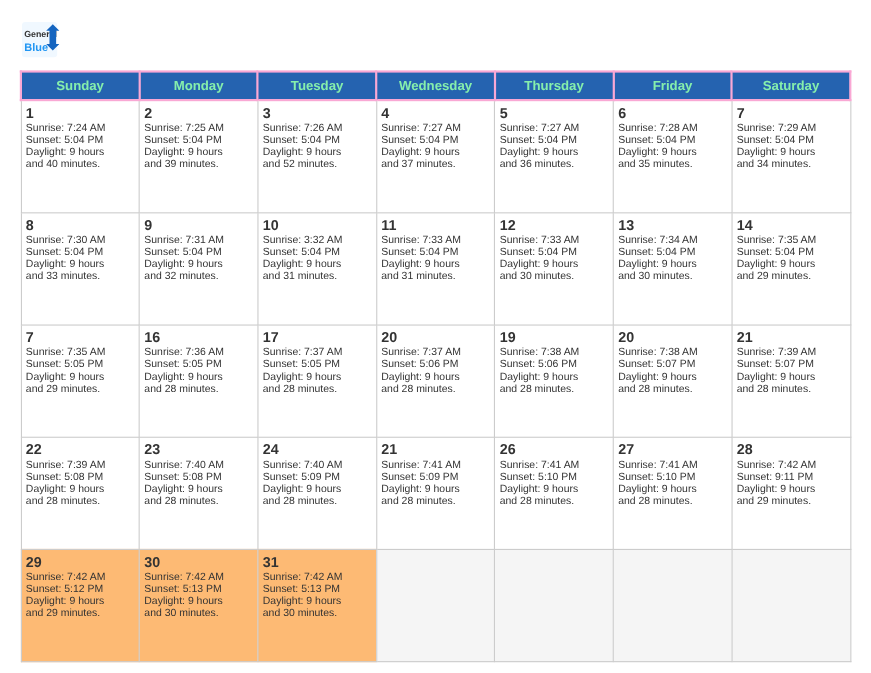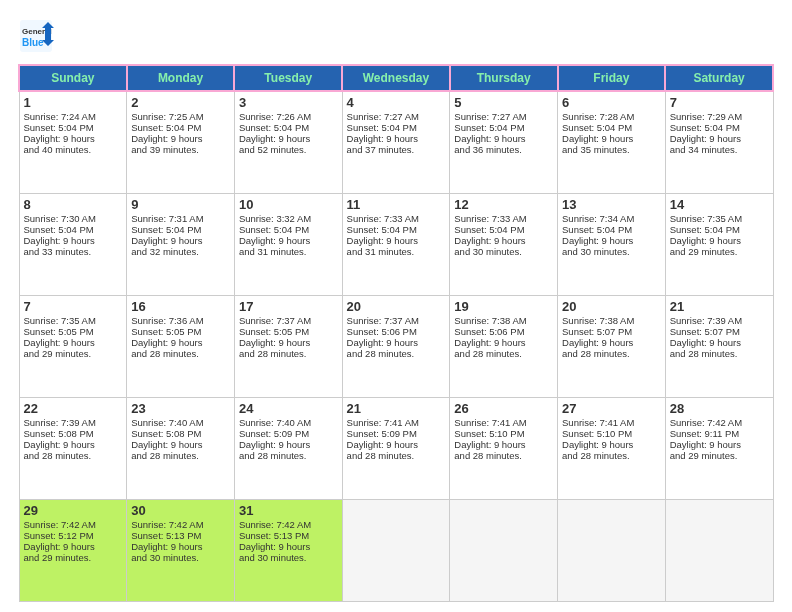--- a/index.html
+++ b/index.html
@@ -61,21 +61,21 @@
     .calendar td {
       border: 1px solid #ccc;
       vertical-align: top;
       padding: 3px 4px;
       font-size: 9.5px;
       color: #333;
       background: #fff;
       height: 82px;
     }
     .calendar tr:last-child td {
-      background: #bef264;
+      background: #fdba74;
     }
     .day-num {
       font-size: 13px;
       font-weight: bold;
       color: #333;
       display: block;
       margin-bottom: 1px;
     }
     .empty-cell {
       background: #f5f5f5 !important;

